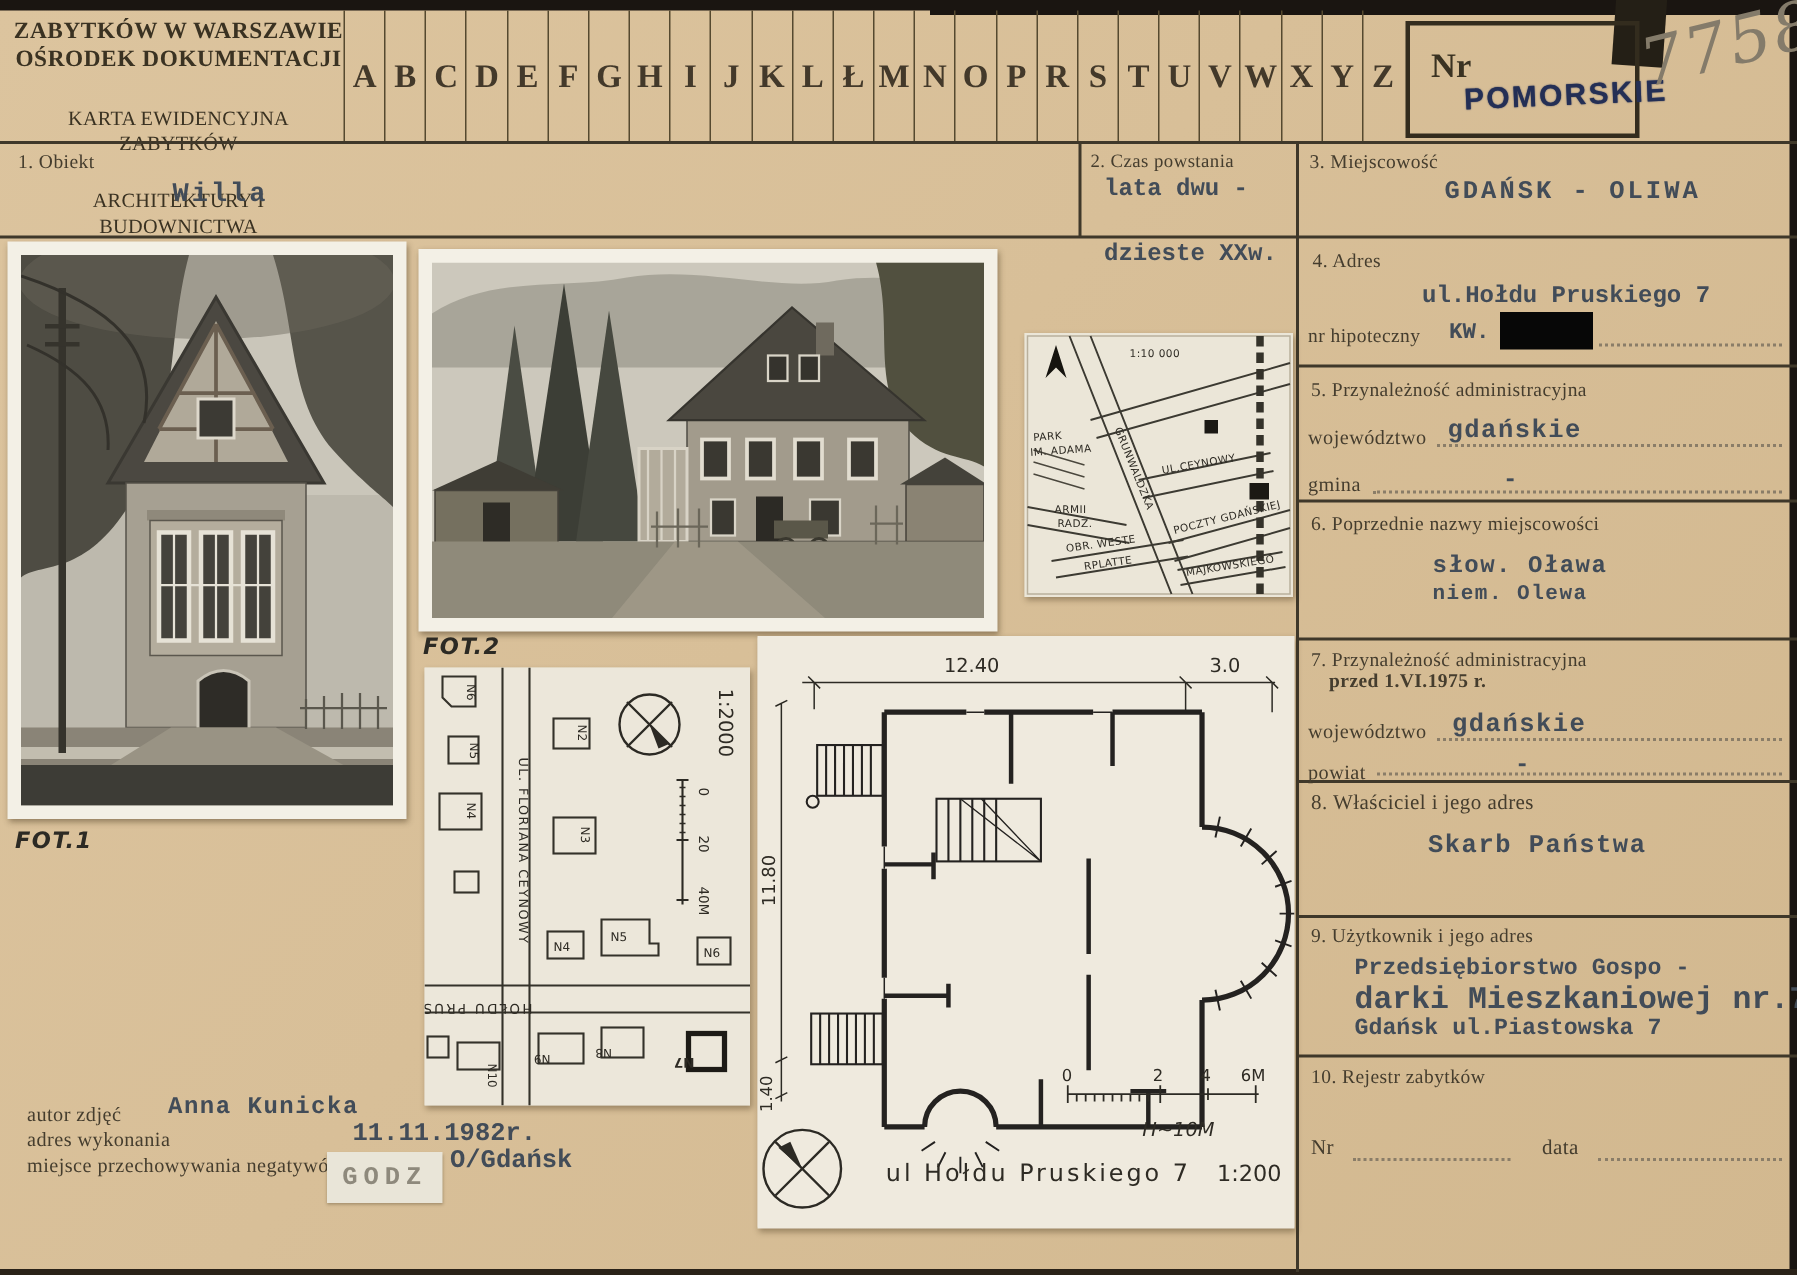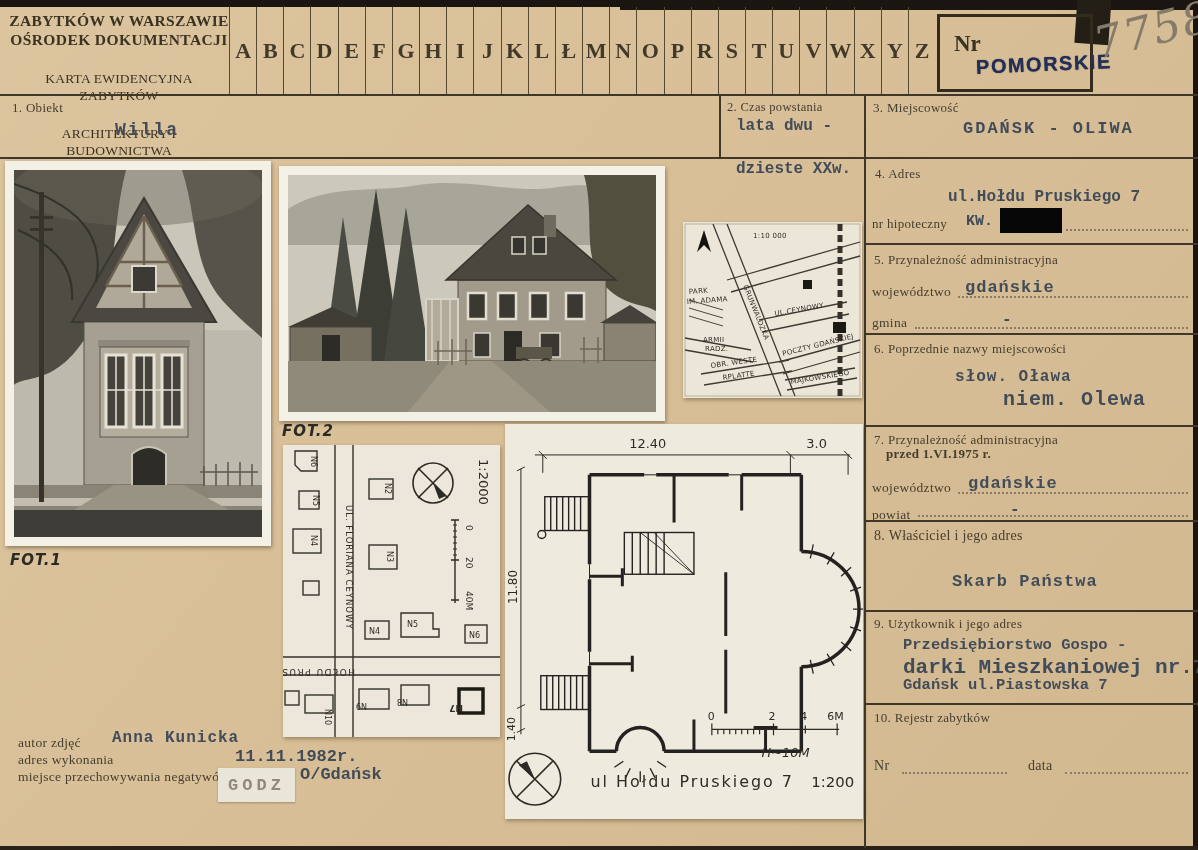--- a/index.html
+++ b/index.html
@@ -119,33 +119,33 @@
   <div class="plabel" style="left:874px;top:252px;">5. Przynależność administracyjna</div>
   <div class="plabel" style="left:872px;top:284px;font-size:13.5px;">województwo</div>
   <div class="typed" style="left:965px;top:278px;font-size:17px;letter-spacing:1px;">gdańskie</div>
   <div class="dots" style="left:958px;top:296px;width:230px;"></div>
   <div class="plabel" style="left:872px;top:315px;font-size:13.5px;">gmina</div>
   <div class="typed" style="left:1002px;top:311px;font-size:16px;">-</div>
   <div class="dots" style="left:915px;top:327px;width:273px;"></div>
 
   <div class="plabel" style="left:874px;top:341px;">6. Poprzednie nazwy miejscowości</div>
   <div class="typed" style="left:955px;top:368px;font-size:16px;letter-spacing:1px;">słow. Oława</div>
-  <div class="typed" style="left:955px;top:388px;font-size:20px;letter-spacing:1px;margin-left:48px;">niem. Olewa</div>
+  <div class="typed" style="left:955px;top:388px;font-size:14px;letter-spacing:1px;">niem. Olewa</div>
 
   <div class="plabel" style="left:874px;top:432px;">7. Przynależność administracyjna</div>
   <div class="plabel" style="left:886px;top:446px;font-weight:bold;">przed 1.VI.1975 r.</div>
   <div class="plabel" style="left:872px;top:480px;font-size:13.5px;">województwo</div>
   <div class="typed" style="left:968px;top:474px;font-size:17px;letter-spacing:1px;">gdańskie</div>
   <div class="dots" style="left:958px;top:492px;width:230px;"></div>
   <div class="plabel" style="left:872px;top:507px;font-size:13.5px;">powiat</div>
   <div class="typed" style="left:1010px;top:501px;font-size:16px;">-</div>
   <div class="dots" style="left:918px;top:515px;width:270px;"></div>
 
   <div class="plabel" style="left:874px;top:528px;font-size:14px;">8. Właściciel i jego adres</div>
-  <div class="typed" style="left:952px;top:555px;font-size:17px;letter-spacing:1px;margin-top:17px;">Skarb Państwa</div>
+  <div class="typed" style="left:952px;top:555px;font-size:17px;letter-spacing:1px;">Skarb Państwa</div>
 
   <div class="plabel" style="left:874px;top:616px;">9. Użytkownik i jego adres</div>
   <div class="typed" style="left:903px;top:636px;font-size:15.5px;">Przedsiębiorstwo Gospo -</div>
   <div class="typed" style="left:903px;top:656px;font-size:21px;">darki Mieszkaniowej nr.7</div>
   <div class="typed" style="left:903px;top:676px;font-size:15.5px;">Gdańsk ul.Piastowska 7</div>
 
   <div class="plabel" style="left:874px;top:710px;">10. Rejestr zabytków</div>
   <div class="plabel" style="left:874px;top:758px;font-size:14px;">Nr</div>
   <div class="dots" style="left:902px;top:772px;width:105px;"></div>
   <div class="plabel" style="left:1028px;top:758px;font-size:14px;">data</div>

